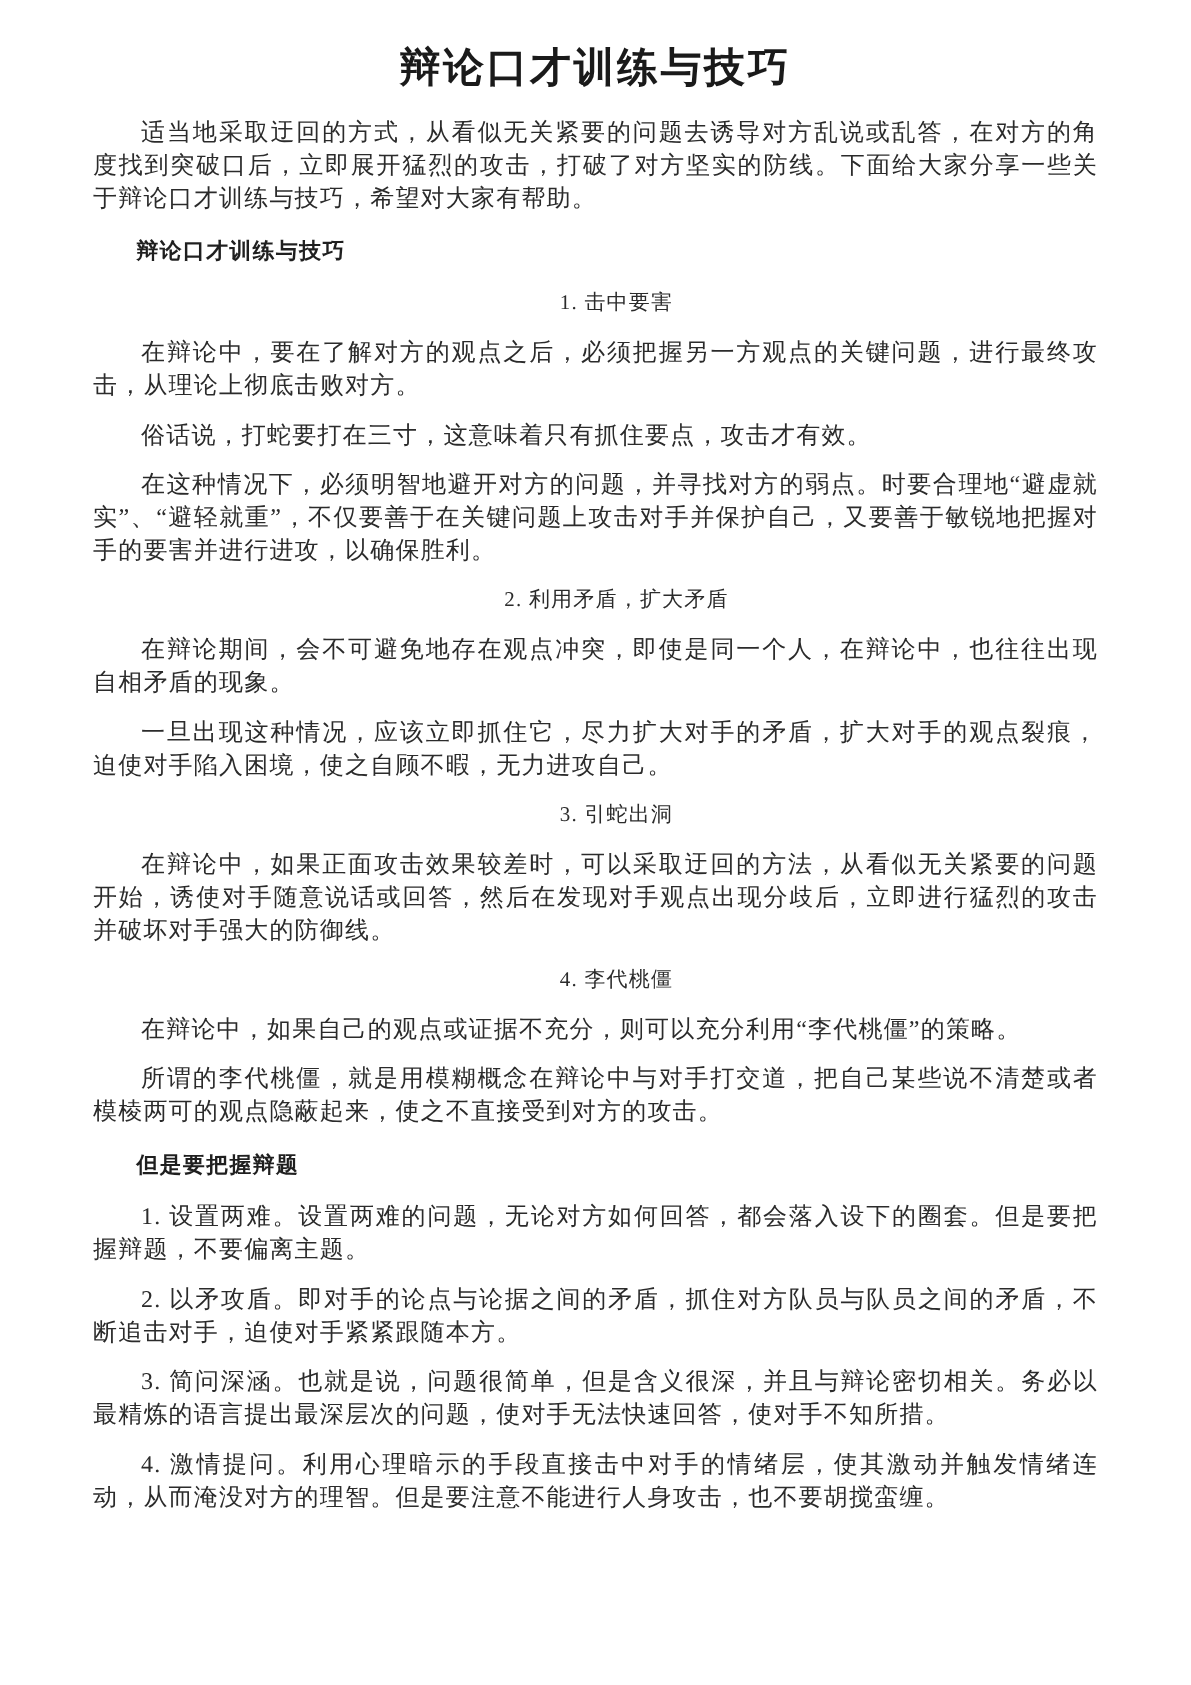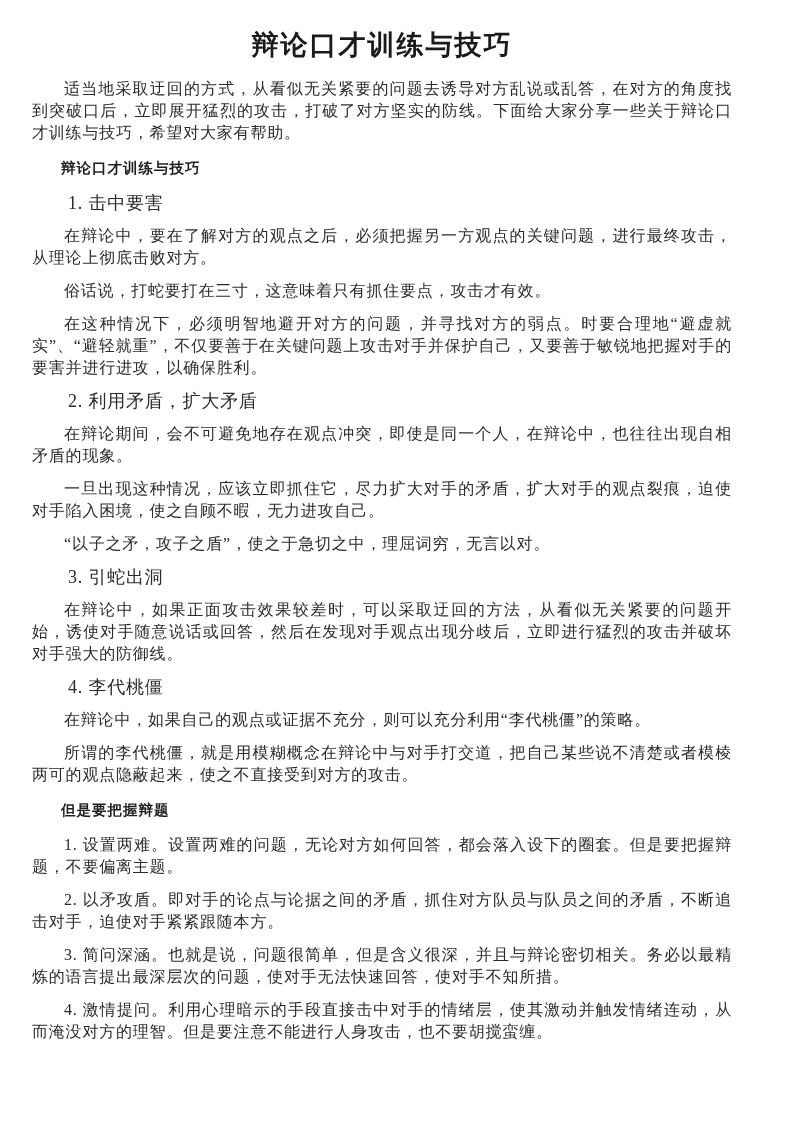--- a/index.html
+++ b/index.html
@@ -7,21 +7,21 @@
     padding: 0;
     background: #ffffff;
   }
   .page {
     position: relative;
     width: 794px;
     height: 1123px;
     margin: 0 auto;
     background: #ffffff;
     box-sizing: border-box;
-    padding: 22px 62px 0 32px;
+    padding: 22px 62px 0 62px;
     overflow: hidden;
     font-family: "Liberation Serif", "DejaVu Serif", serif;
     color: #262626;
   }
   .doc-title {
     font-size: 27px;
     font-weight: bold;
     text-align: center;
     letter-spacing: 2px;
     line-height: 34px;
@@ -40,26 +40,27 @@
   .sec-heading {
     font-size: 14.5px;
     font-weight: bold;
     line-height: 22px;
     letter-spacing: 1px;
     margin: 13px 0;
     text-indent: 2em;
     color: #1f1f1f;
   }
   .item-heading {
-    font-size: 18px;
+    font-size: 14px;
     line-height: 22px;
     letter-spacing: 0.8px;
     margin: 11px 0;
     text-indent: 2em;
     color: #2b2b2b;
+    text-align: center;
   }
 </style>
 </head>
 <body>
 
 <div class="page">
 
   <h1 class="doc-title">辩论口才训练与技巧</h1>
 
   <p class="para">适当地采取迂回的方式，从看似无关紧要的问题去诱导对方乱说或乱答，在对方的角度找到突破口后，立即展开猛烈的攻击，打破了对方坚实的防线。下面给大家分享一些关于辩论口才训练与技巧，希望对大家有帮助。</p>
@@ -67,21 +68,20 @@
   <h2 class="sec-heading">辩论口才训练与技巧</h2>
 
   <p class="item-heading">1. 击中要害</p>
   <p class="para">在辩论中，要在了解对方的观点之后，必须把握另一方观点的关键问题，进行最终攻击，从理论上彻底击败对方。</p>
   <p class="para">俗话说，打蛇要打在三寸，这意味着只有抓住要点，攻击才有效。</p>
   <p class="para">在这种情况下，必须明智地避开对方的问题，并寻找对方的弱点。时要合理地“避虚就实”、“避轻就重”，不仅要善于在关键问题上攻击对手并保护自己，又要善于敏锐地把握对手的要害并进行进攻，以确保胜利。</p>
 
   <p class="item-heading">2. 利用矛盾，扩大矛盾</p>
   <p class="para">在辩论期间，会不可避免地存在观点冲突，即使是同一个人，在辩论中，也往往出现自相矛盾的现象。</p>
   <p class="para">一旦出现这种情况，应该立即抓住它，尽力扩大对手的矛盾，扩大对手的观点裂痕，迫使对手陷入困境，使之自顾不暇，无力进攻自己。</p>
-  <p class="para">“以子之矛，攻子之盾”，使之于急切之中，理屈词穷，无言以对。</p>
 
   <p class="item-heading">3. 引蛇出洞</p>
   <p class="para">在辩论中，如果正面攻击效果较差时，可以采取迂回的方法，从看似无关紧要的问题开始，诱使对手随意说话或回答，然后在发现对手观点出现分歧后，立即进行猛烈的攻击并破坏对手强大的防御线。</p>
 
   <p class="item-heading">4. 李代桃僵</p>
   <p class="para">在辩论中，如果自己的观点或证据不充分，则可以充分利用“李代桃僵”的策略。</p>
   <p class="para">所谓的李代桃僵，就是用模糊概念在辩论中与对手打交道，把自己某些说不清楚或者模棱两可的观点隐蔽起来，使之不直接受到对方的攻击。</p>
 
   <h2 class="sec-heading">但是要把握辩题</h2>
 

